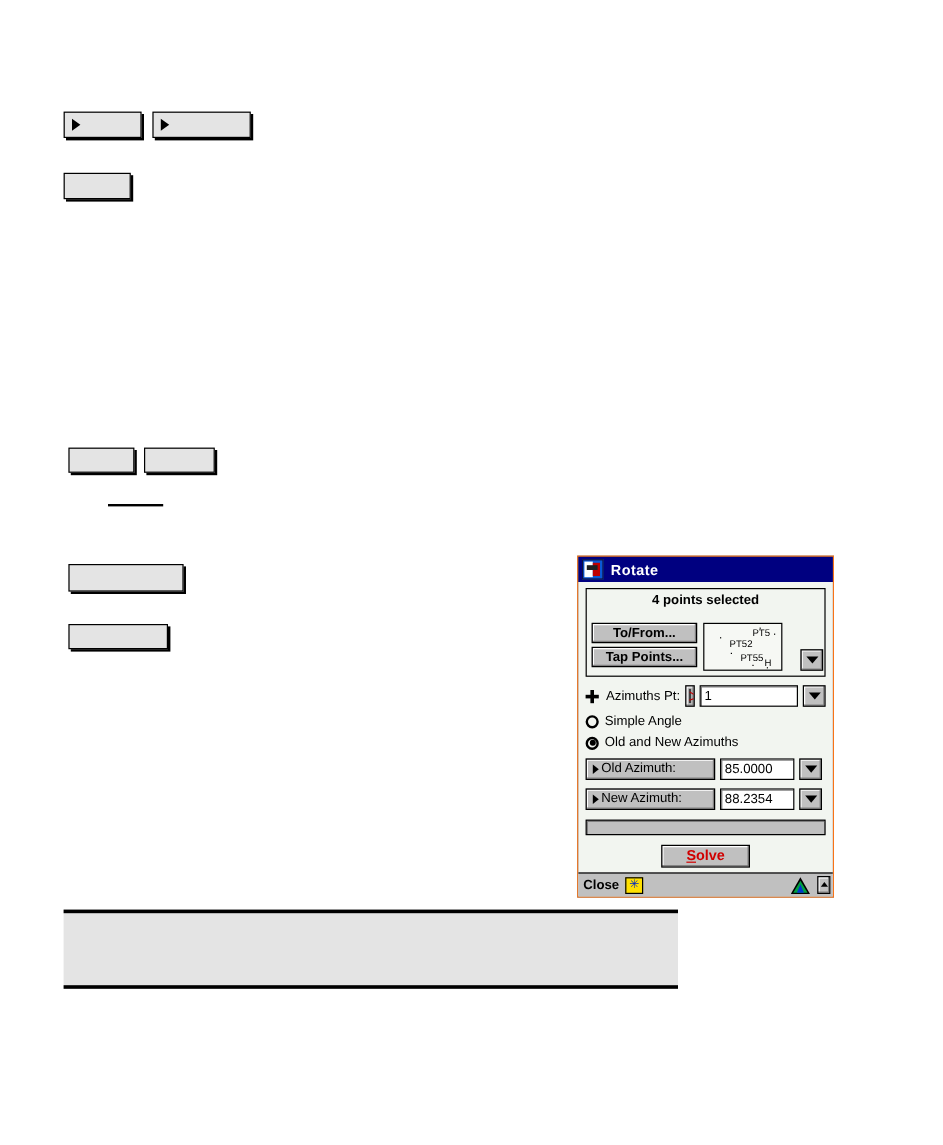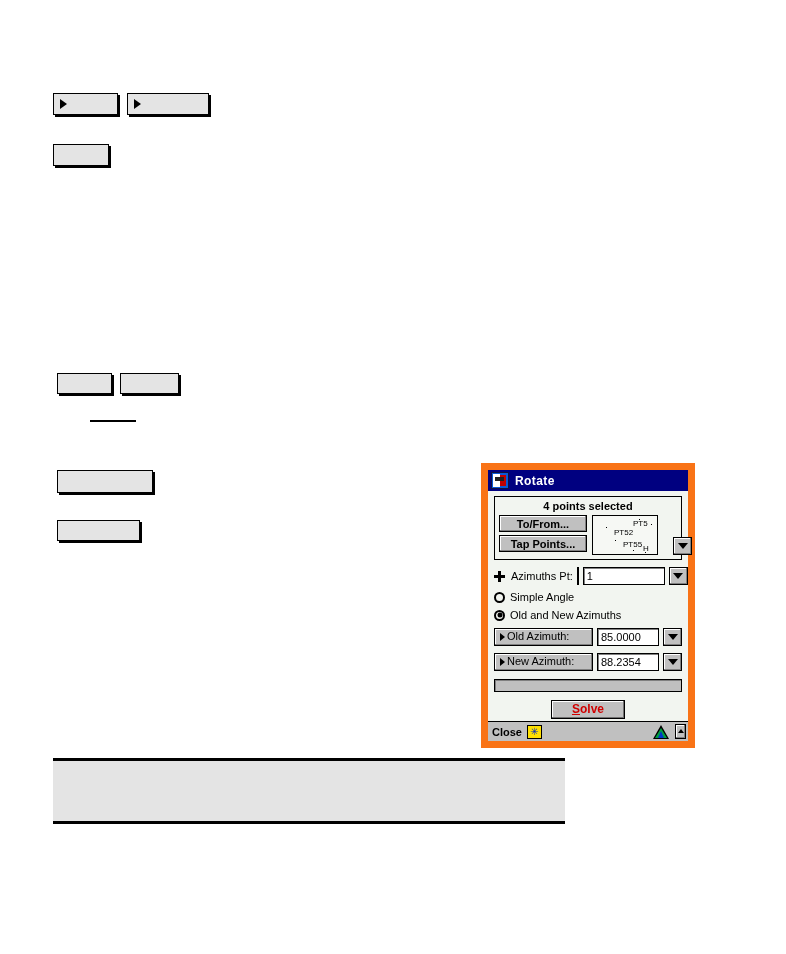--- a/index.html
+++ b/index.html
@@ -48,21 +48,21 @@
   }
 
   
   #pda {
     position: absolute;
     left: 481px;
     top: 463px;
     width: 214px;
     height: 285px;
     background: #737373;
-    border: 7px solid #f97316;
+    border: 1px solid #f97316;
     box-sizing: border-box;
     font-size: 11px;
     color: #000000;
   }
   .titlebar {
     height: 21px;
     background: #000080;
     display: flex;
     align-items: center;
     box-sizing: border-box;
@@ -110,21 +110,21 @@
   .sel-group {
     border: 1px solid #000000;
     background: #f2f5f0;
     padding: 3px 4px 4px 4px;
     box-sizing: border-box;
   }
   .sel-title {
     text-align: center;
     font-weight: bold;
     font-size: 11px;
-    margin-bottom: 3px;
+    margin-bottom: 13px;
   }
   .sel-row {
     display: flex;
     align-items: flex-start;
     gap: 5px;
   }
   .sel-btns {
     display: flex;
     flex-direction: column;
     gap: 3px;

